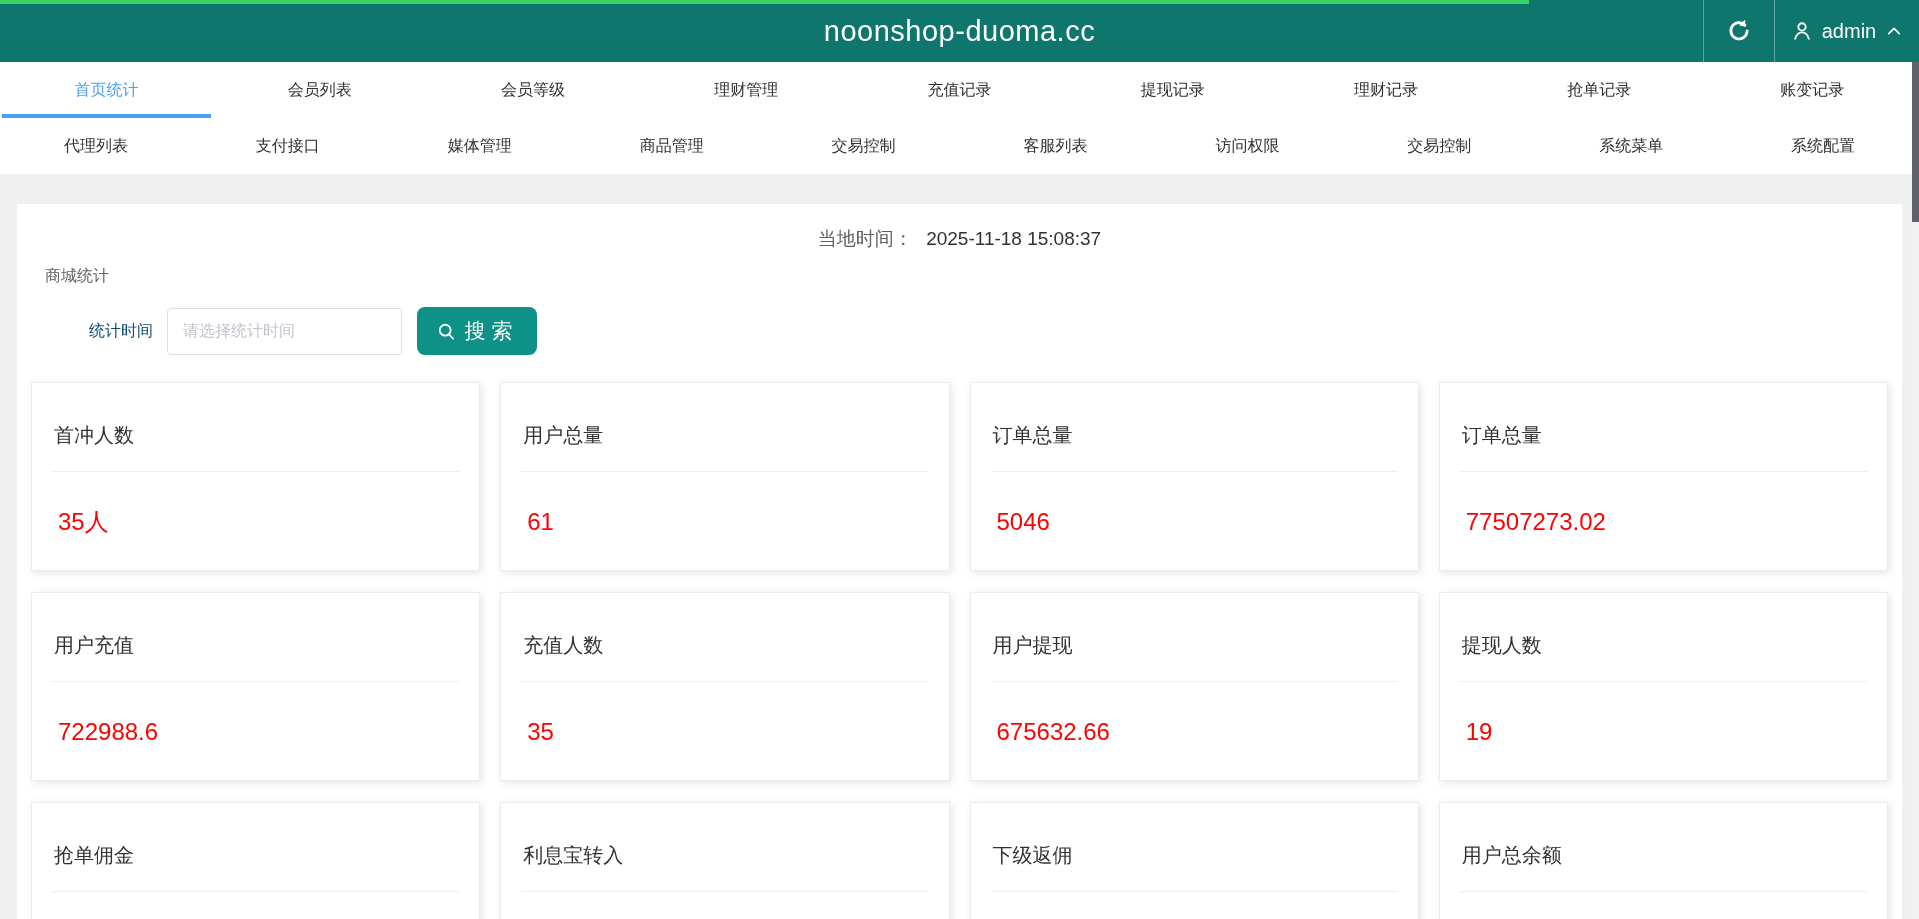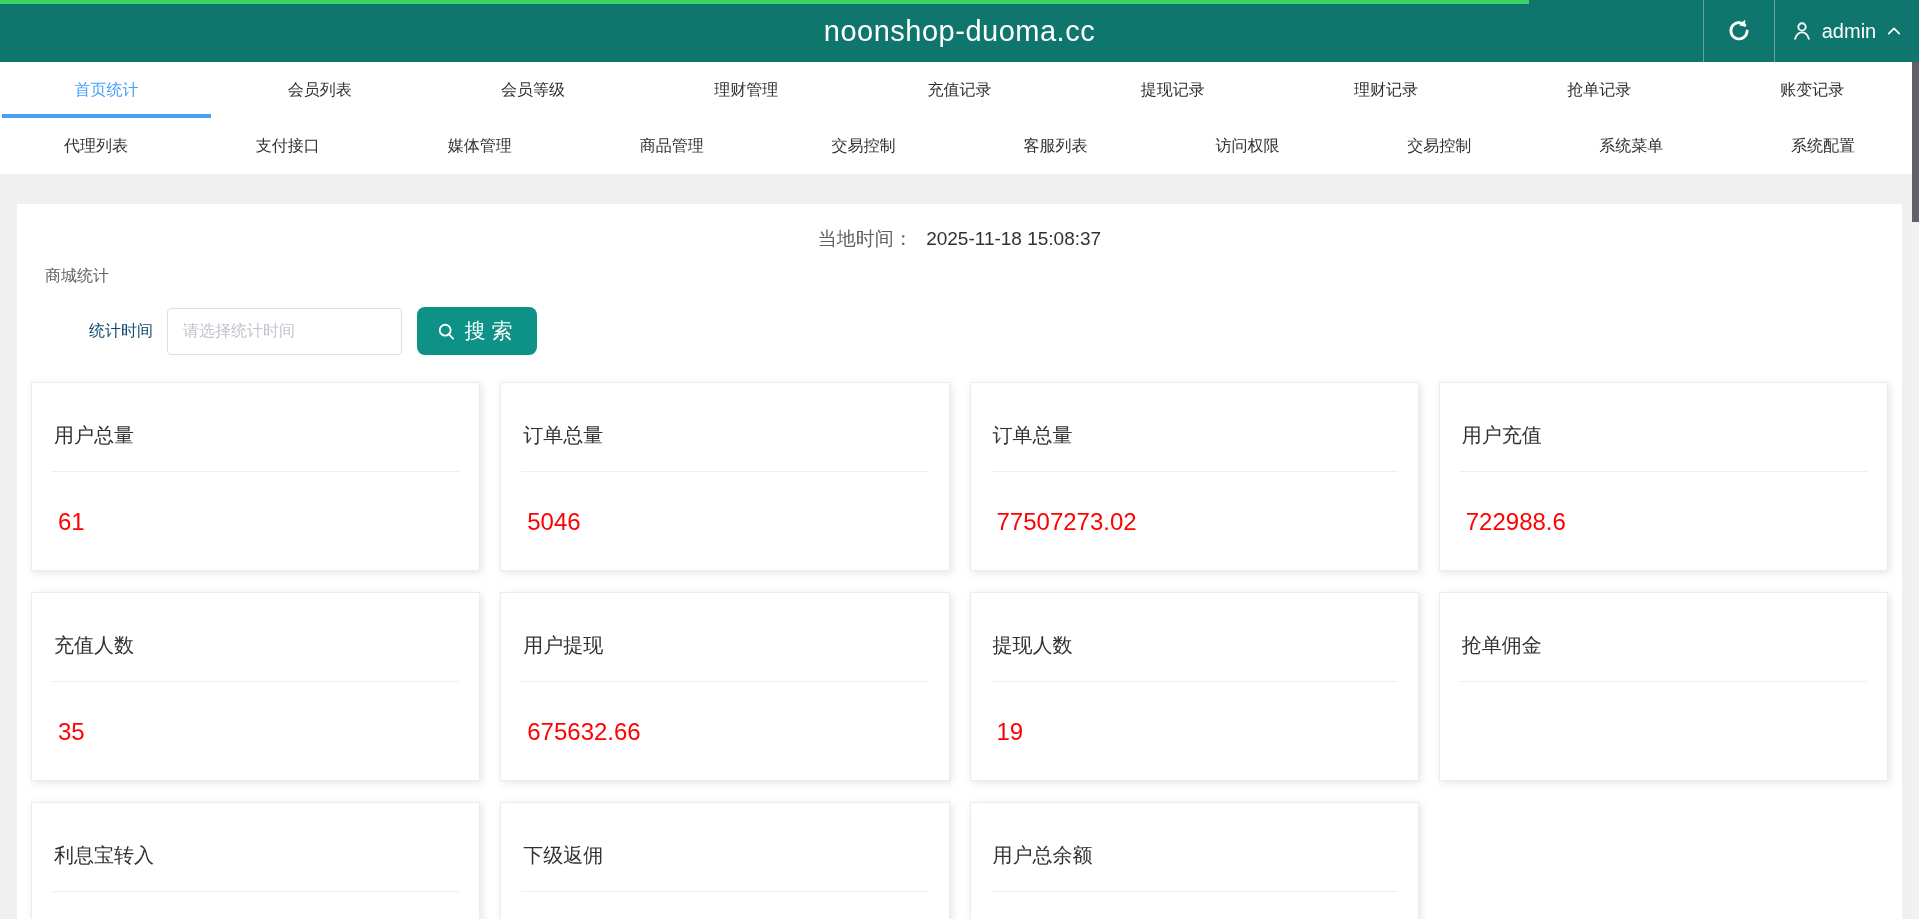--- a/index.html
+++ b/index.html
@@ -195,20 +195,25 @@
           <circle cx="10.5" cy="10.5" r="6.2"></circle>
           <line x1="15.3" y1="15.8" x2="19.6" y2="20.1"></line>
         </svg>
       </span>
       <span>搜索</span>
     </button>
   </div>
 
   <div class="cards">
 
+    <div class="stat-card">
+      <div class="stat-title">首冲人数</div>
+      <div class="stat-divider"></div>
+      <div class="stat-value">35人</div>
+    </div>
 
     <div class="stat-card">
       <div class="stat-title">用户总量</div>
       <div class="stat-divider"></div>
       <div class="stat-value">61</div>
     </div>
 
     <div class="stat-card">
       <div class="stat-title">订单总量</div>
       <div class="stat-divider"></div>

